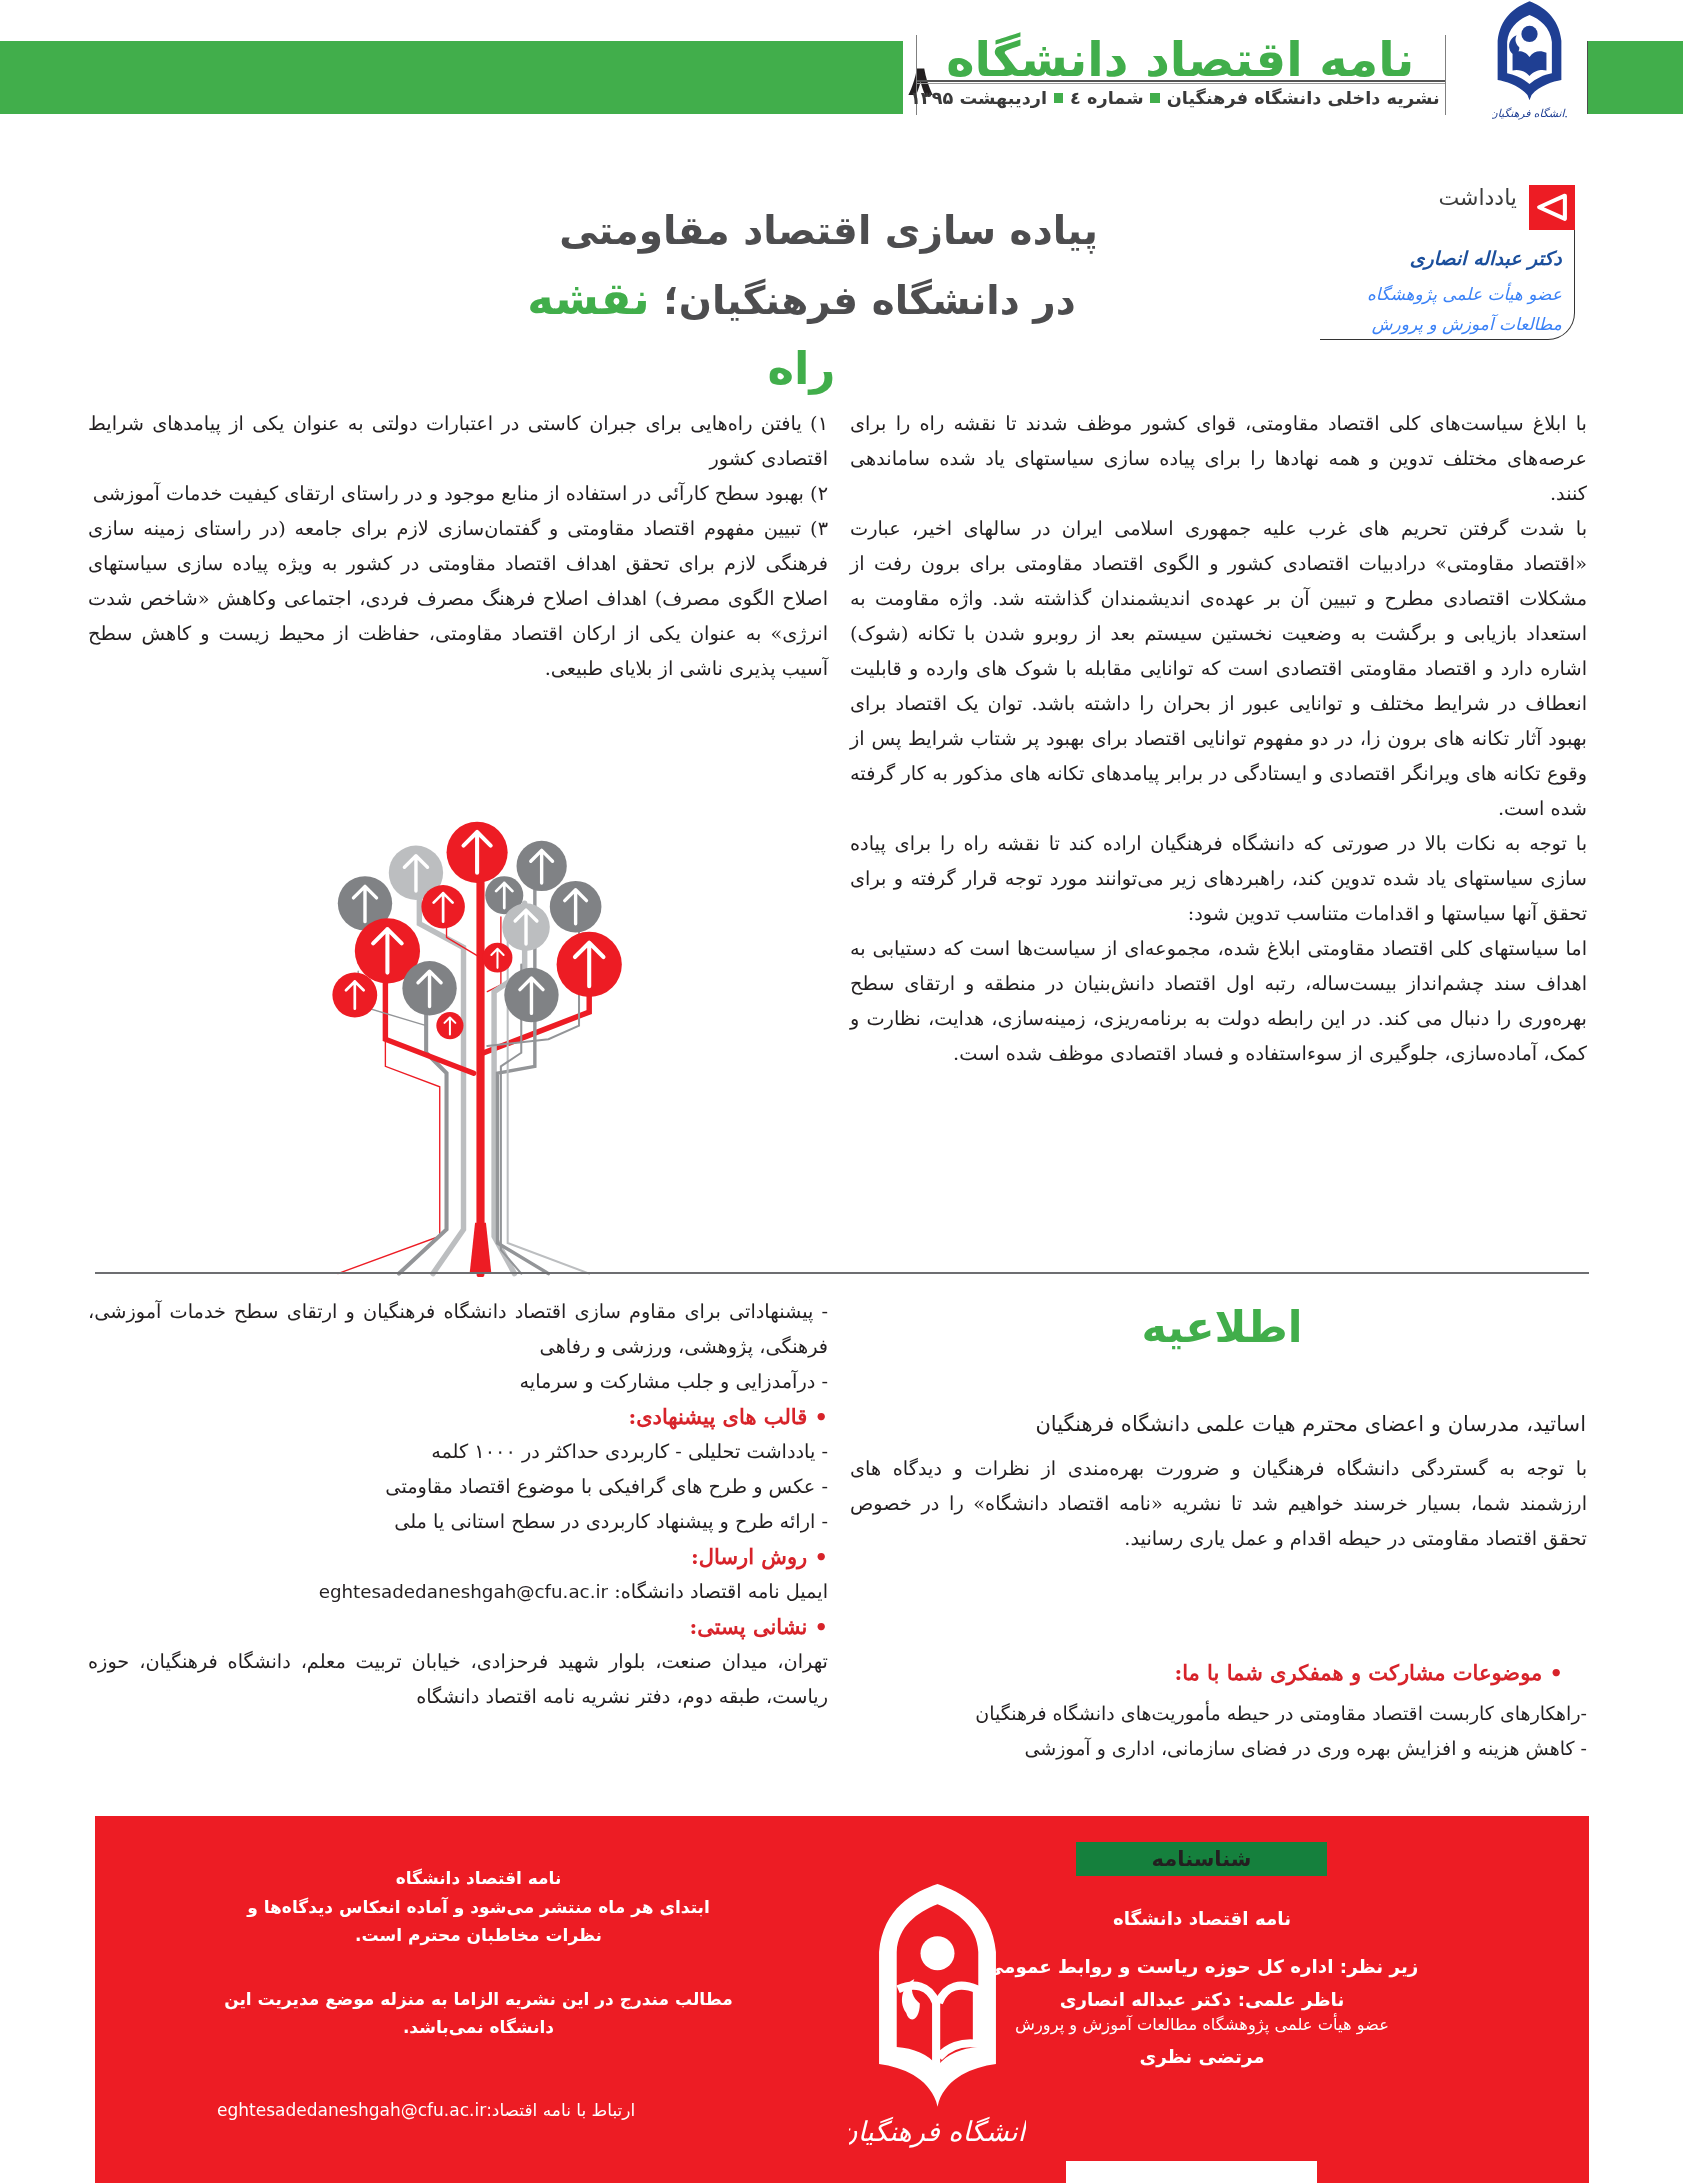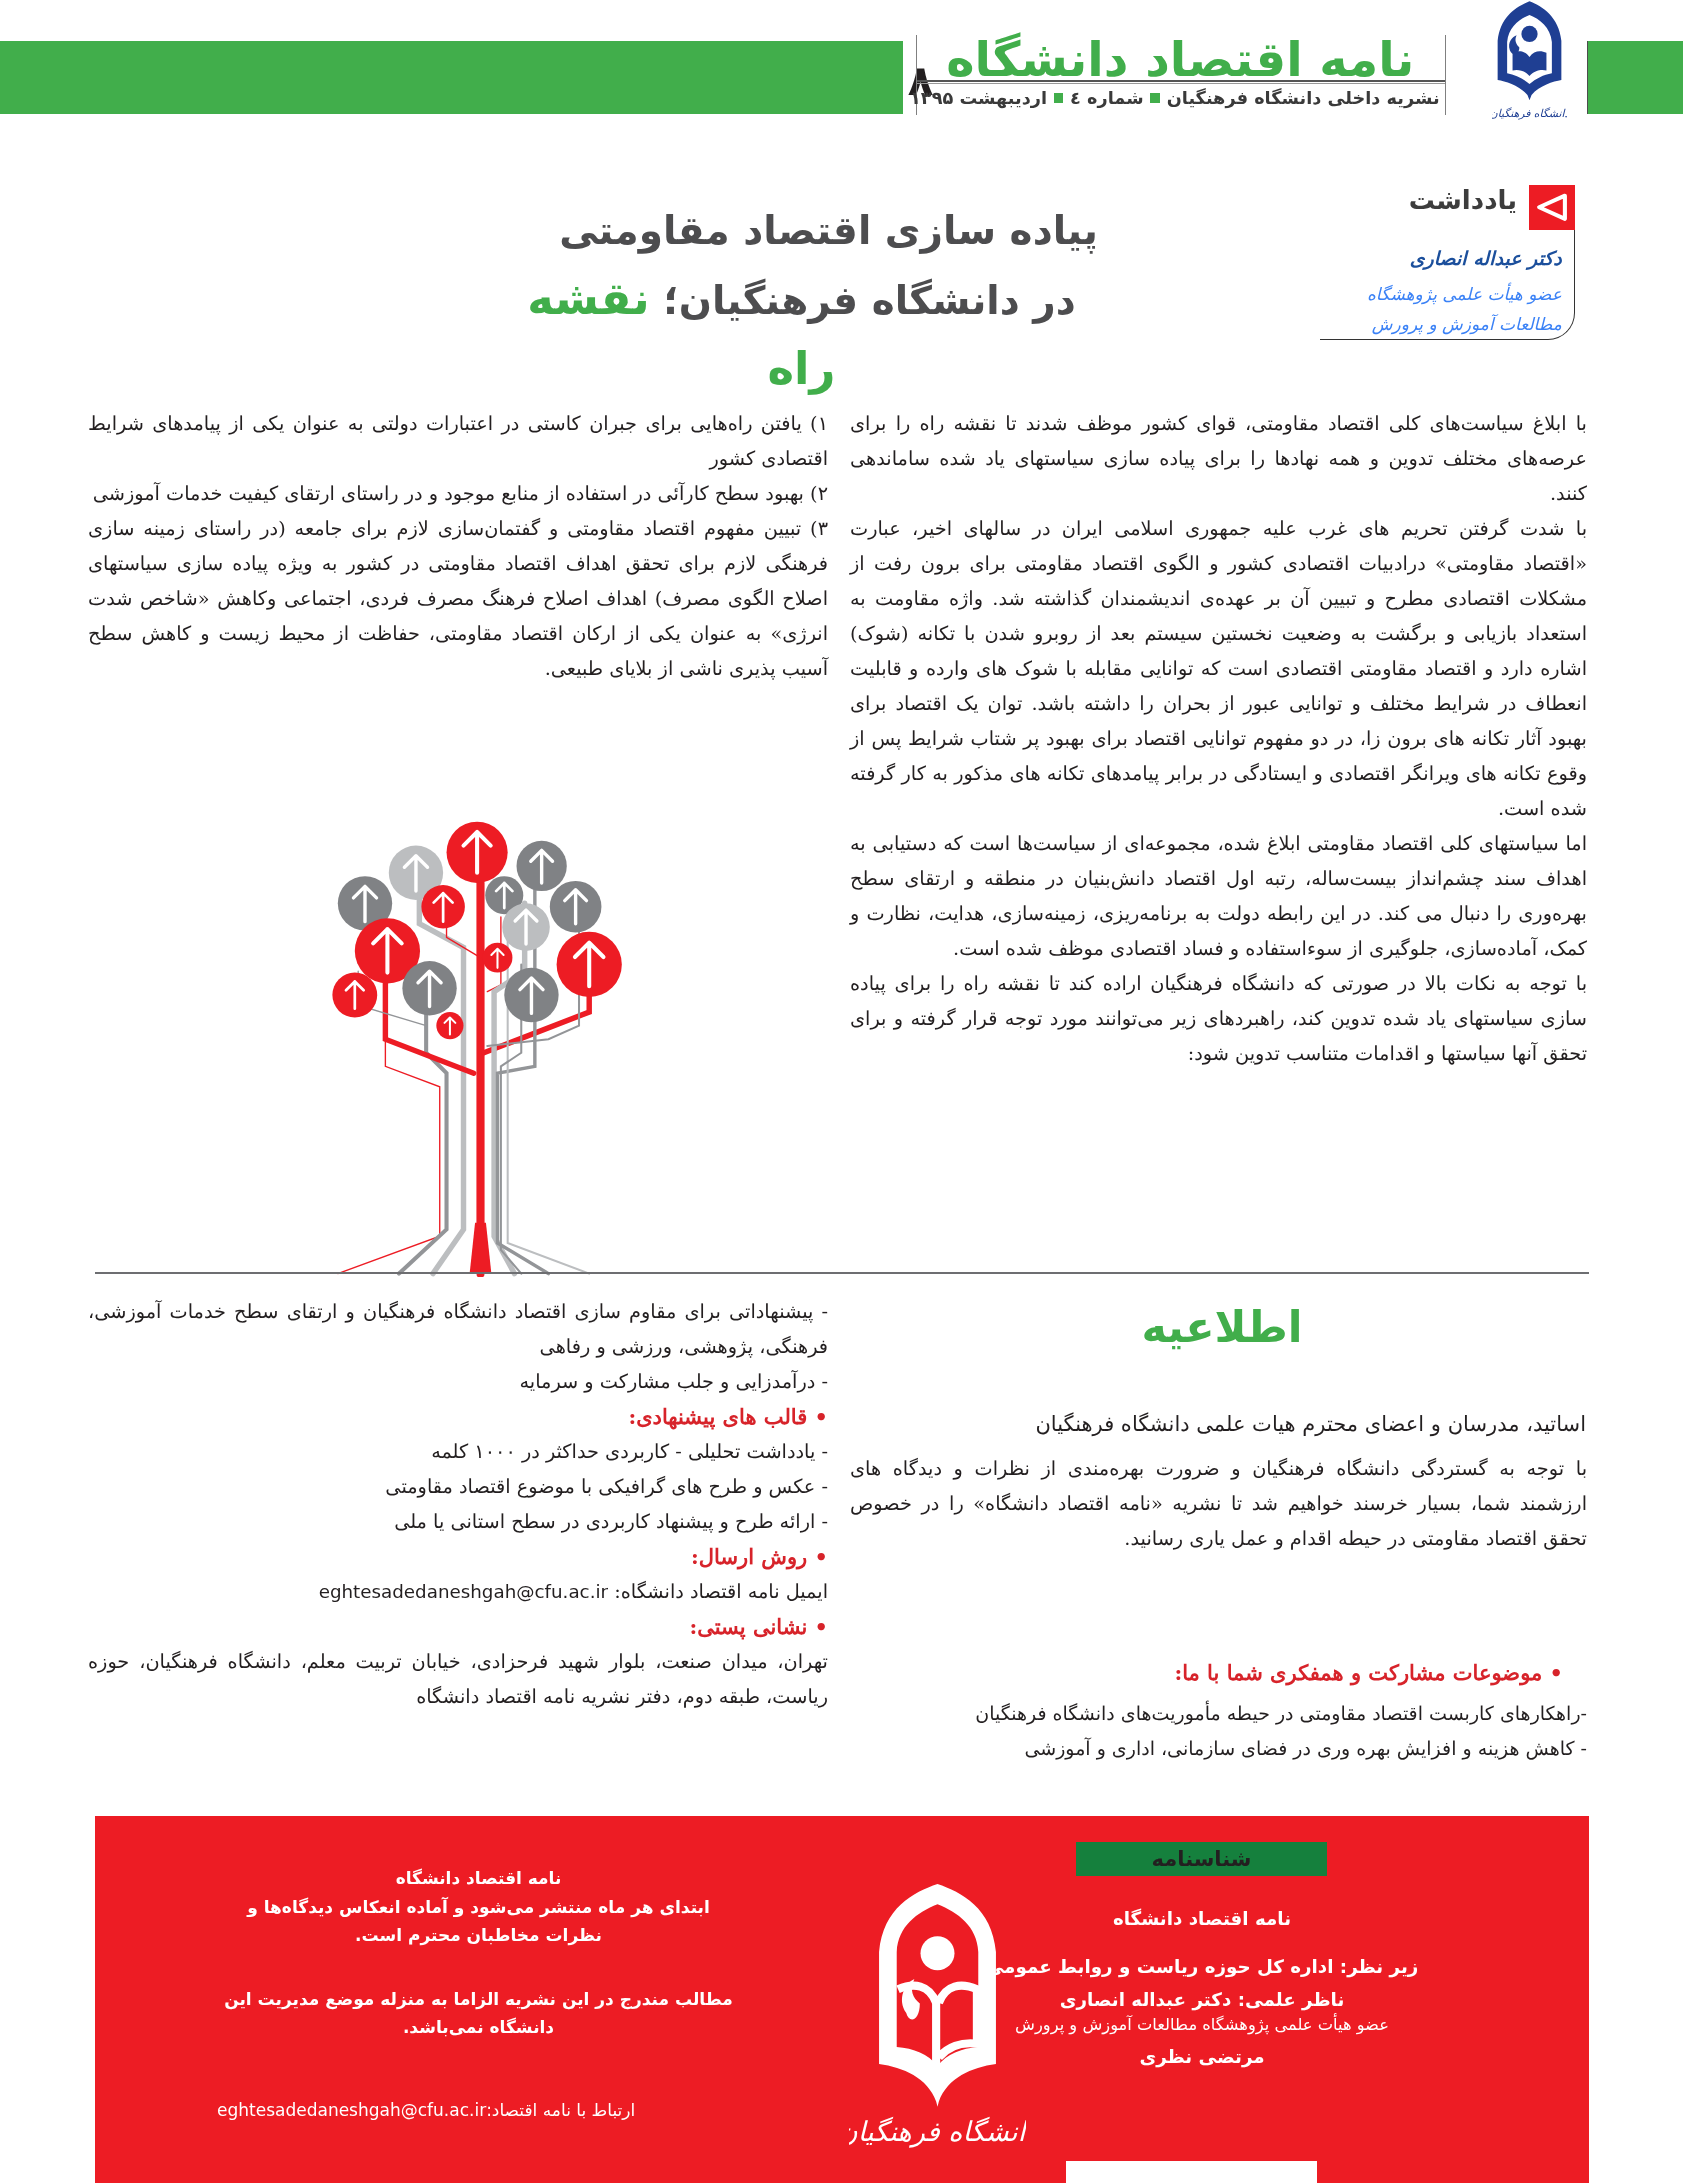--- a/index.html
+++ b/index.html
@@ -13,21 +13,21 @@
   .masthead { position: absolute; left: 916px; top: 35px; width: 530px; height: 80px; border-left: 1.4px solid #808080; border-right: 1.4px solid #808080; }
   .masthead-title { position: absolute; right: 6.8px; top: 0; height: 48px; width: 516px; font-family: "DejaVu Sans", sans-serif; font-weight: bold; font-size: 48px; line-height: 48px; color: #41ae4b; text-align: center; letter-spacing: 1.4px; }
   .masthead-rule { position: absolute; left: 0; right: 0; top: 45px; height: 4.1px; border-top: 2px solid #555; border-bottom: 0.7px solid #999; }
   .masthead-sub { position: absolute; right: 5.4px; top: 53px; direction: rtl; font-size: 17.7px; font-weight: bold; color: #3a3a3a; white-space: nowrap; display: flex; gap: 6.8px; align-items: center; }
   .masthead-sub .sq { display: inline-block; width: 9.5px; height: 9.5px; background: #41ae4b; }
   .logo-top { position: absolute; left: 1492px; top: 0; width: 75px; height: 122px; }
 
   
   .note-header { position: absolute; left: 1320px; top: 185px; width: 255px; height: 155px; border-right: 1.4px solid #333; border-bottom: 1.4px solid #333; border-bottom-right-radius: 27px; }
   .note-icon { position: absolute; right: -0.7px; top: 0; width: 46px; height: 45px; background: #ed1c24; display: flex; align-items: center; justify-content: center; }
-  .note-label { position: absolute; right: 57px; top: 0; direction: rtl; font-size: 26px; font-weight: bold; color: #3d3d3d; }
+  .note-label { position: absolute; right: 57px; top: 0; direction: rtl; font-size: 22px; font-weight: normal; color: #3d3d3d; }
   .author-name { position: absolute; right: 12.2px; top: 62px; direction: rtl; font-size: 19px; font-weight: bold; font-style: italic; color: #1b4f9c; white-space: nowrap; }
   .author-role { position: absolute; right: 12.2px; top: 94px; direction: rtl; font-size: 17px; font-style: italic; color: #3b82f6; line-height: 30px; white-space: nowrap; }
 
   
   .headline { position: absolute; left: 489px; top: 197px; width: 625px; direction: rtl; text-align: center; font-weight: bold; color: #4d4d4f; }
   .headline-line1 { font-size: 39px; line-height: 68px; margin-left: 54px; }
   .headline-line2 { font-size: 39px; line-height: 68px; }
   .headline-accent { color: #41ae4b; font-size: 45px; }
 
   
@@ -114,22 +114,22 @@
   <div class="headline-line1">پیاده سازی اقتصاد مقاومتی</div>
   <div class="headline-line2">
     <span>در دانشگاه فرهنگیان؛</span>
     <span class="headline-accent">نقشه راه</span>
   </div>
 </div>
 
 <div class="col col-right-top">
   <p>با ابلاغ سیاست‌های کلی اقتصاد مقاومتی، قوای کشور موظف شدند تا نقشه راه را برای عرصه‌های مختلف تدوین و همه نهادها را برای پیاده سازی سیاستهای یاد شده ساماندهی کنند.</p>
   <p>با شدت گرفتن تحریم های غرب علیه جمهوری اسلامی ایران در سالهای اخیر، عبارت «اقتصاد مقاومتی» درادبیات اقتصادی کشور و الگوی اقتصاد مقاومتی برای برون رفت از مشکلات اقتصادی مطرح و تبیین آن بر عهده‌ی اندیشمندان گذاشته شد. واژه مقاومت به استعداد بازیابی و برگشت به وضعیت نخستین سیستم بعد از روبرو شدن با تکانه (شوک) اشاره دارد و اقتصاد مقاومتی اقتصادی است که توانایی مقابله با شوک های وارده و قابلیت انعطاف در شرایط مختلف و توانایی عبور از بحران را داشته باشد. توان یک اقتصاد برای بهبود آثار تکانه های برون زا، در دو مفهوم توانایی اقتصاد برای بهبود پر شتاب شرایط پس از وقوع تکانه های ویرانگر اقتصادی و ایستادگی در برابر پیامدهای تکانه های مذکور به کار گرفته شده است.</p>
+  <p>با توجه به نکات بالا در صورتی که دانشگاه فرهنگیان اراده کند تا نقشه راه را برای پیاده سازی سیاستهای یاد شده تدوین کند، راهبردهای زیر می‌توانند مورد توجه قرار گرفته و برای تحقق آنها سیاستها و اقدامات متناسب تدوین شود:</p>
   <p>اما سیاستهای کلی اقتصاد مقاومتی ابلاغ شده، مجموعه‌ای از سیاست‌ها است که دستیابی به اهداف سند چشم‌انداز بیست‌ساله، رتبه اول اقتصاد دانش‌بنیان در منطقه و ارتقای سطح بهره‌وری را دنبال می کند. در این رابطه دولت به برنامه‌ریزی، زمینه‌سازی، هدایت، نظارت و کمک، آماده‌سازی، جلوگیری از سوءاستفاده و فساد اقتصادی موظف شده است.</p>
-  <p>با توجه به نکات بالا در صورتی که دانشگاه فرهنگیان اراده کند تا نقشه راه را برای پیاده سازی سیاستهای یاد شده تدوین کند، راهبردهای زیر می‌توانند مورد توجه قرار گرفته و برای تحقق آنها سیاستها و اقدامات متناسب تدوین شود:</p>
 </div>
 
 <div class="col col-left-top">
   <p>۱) یافتن راه‌هایی برای جبران کاستی در اعتبارات دولتی به عنوان یکی از پیامدهای شرایط اقتصادی کشور</p>
   <p>۲) بهبود سطح کارآئی در استفاده از منابع موجود و در راستای ارتقای کیفیت خدمات آموزشی</p>
   <p>۳) تبیین مفهوم اقتصاد مقاومتی و گفتمان‌سازی لازم برای جامعه (در راستای زمینه سازی فرهنگی لازم برای تحقق اهداف اقتصاد مقاومتی در کشور به ویژه پیاده سازی سیاستهای اصلاح الگوی مصرف) اهداف اصلاح فرهنگ مصرف فردی، اجتماعی وکاهش «شاخص شدت انرژی» به عنوان یکی از ارکان اقتصاد مقاومتی، حفاظت از محیط زیست و کاهش سطح آسیب پذیری ناشی از بلایای طبیعی.</p>
 </div>
 
 <svg class="tree" viewBox="0 0 440 680">
   <g fill="none" stroke-linecap="round">

